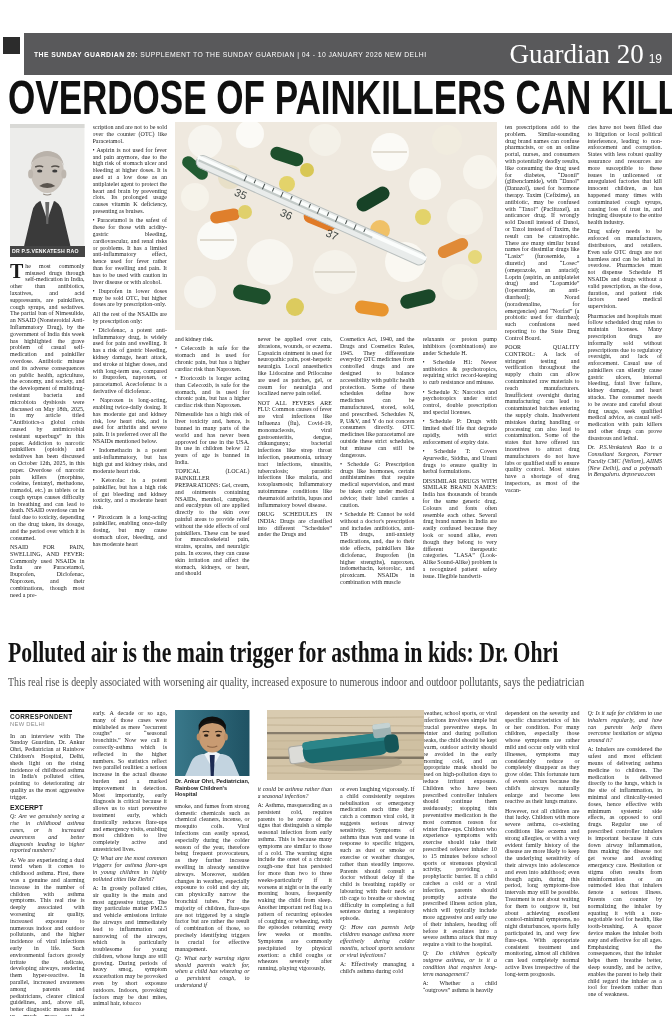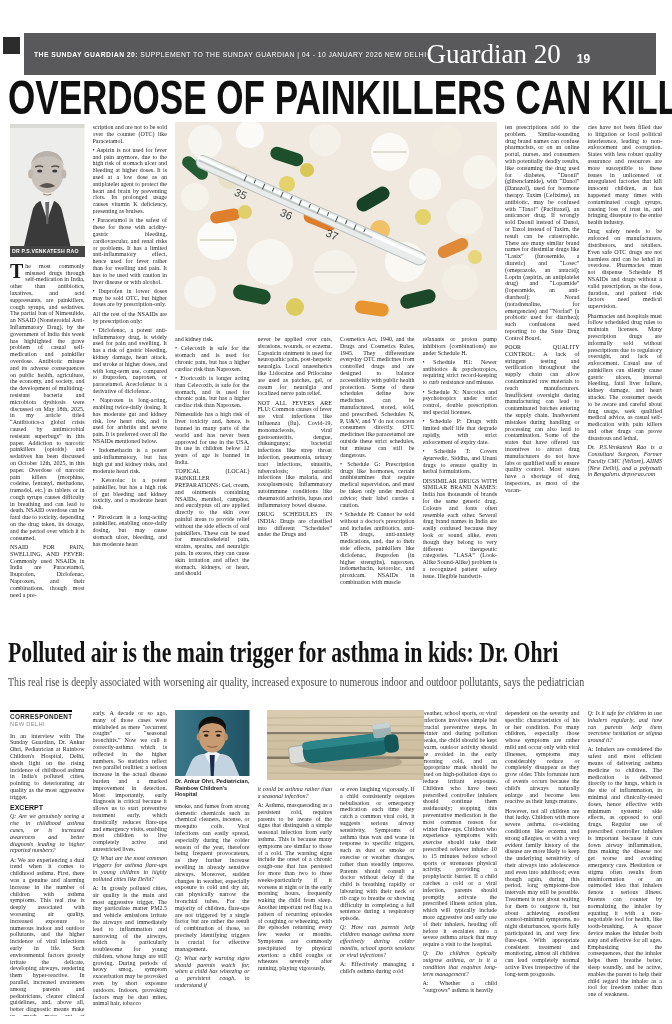--- a/index.html
+++ b/index.html
@@ -1,27 +1,27 @@
 <!DOCTYPE html>
 <html><head>
 <meta charset="utf-8">
 <style>
   html,body{margin:0;padding:0;background:#fff;}
   body{width:672px;height:1024px;position:relative;overflow:hidden;
        font-family:"Liberation Serif",serif;color:#1c1c1c;}
   
   .corner-square{position:absolute;left:3px;top:37px;width:17px;height:17px;background:#2c2c2c;}
-  .masthead{position:absolute;left:24px;right:16px;top:33px;height:42px;background:#59595b;color:#fff;
-            display:flex;align-items:center;justify-content:flex-start;box-sizing:border-box;
+  .masthead{position:absolute;left:24px;right:0;top:33px;height:42px;background:#59595b;color:#fff;
+            display:flex;align-items:center;justify-content:space-between;box-sizing:border-box;
             padding:0 10px 0 10px;}
   .masthead-left{font-family:"Liberation Sans",sans-serif;font-size:6.8px;letter-spacing:.45px;font-weight:bold;}
   .masthead-left .rest{font-weight:normal;}
   .masthead-right{display:flex;align-items:baseline;}
   .brand{font-family:"Liberation Serif",serif;font-size:27px;line-height:27px;}
-  .pagenum{font-family:"Liberation Sans",sans-serif;font-weight:bold;font-size:12px;margin-left:16px;}
+  .pagenum{font-family:"Liberation Sans",sans-serif;font-weight:normal;font-size:12px;margin-left:5px;}
   
   .headline1{position:absolute;left:8px;top:74px;white-space:nowrap;
              font-family:"Liberation Sans",sans-serif;font-weight:bold;font-size:48px;line-height:48px;
              color:#101010;transform:scaleX(.73);transform-origin:left top;letter-spacing:0px;}
   .headline2{position:absolute;left:8px;top:636px;white-space:nowrap;
              font-family:"Liberation Serif",serif;font-weight:bold;font-size:29px;line-height:32px;color:#141414;
              transform:scaleX(.75);transform-origin:left top;}
   .standfirst{position:absolute;left:8px;top:676px;white-space:nowrap;color:#4e4e4e;
               font-family:"Liberation Serif",serif;font-size:11.5px;transform:scaleX(.86);transform-origin:left top;}
   

